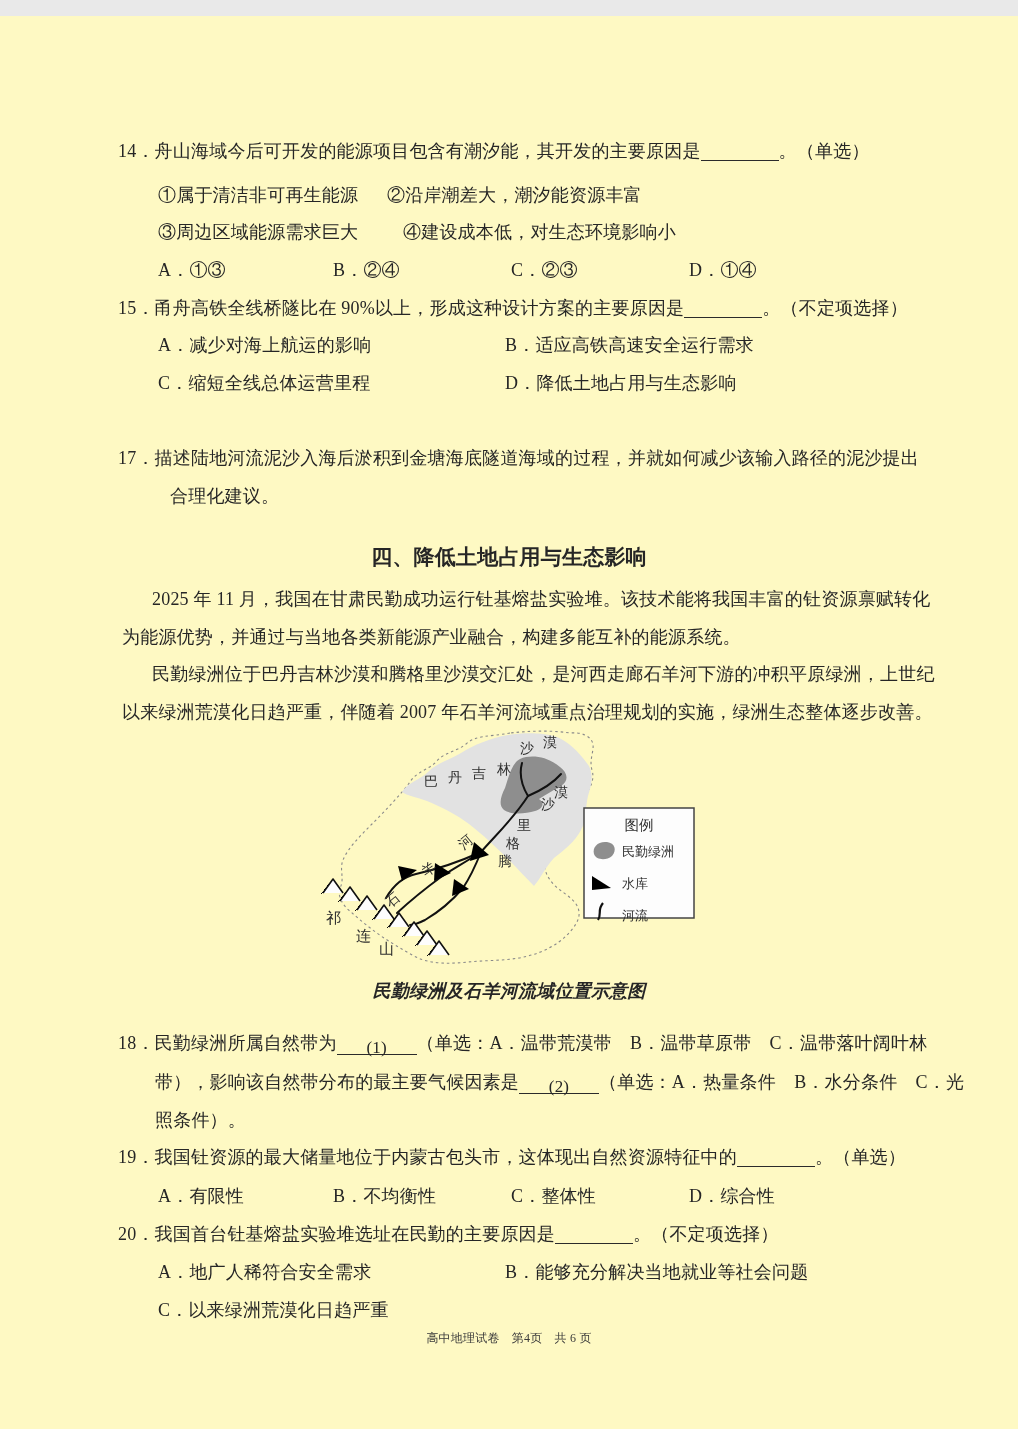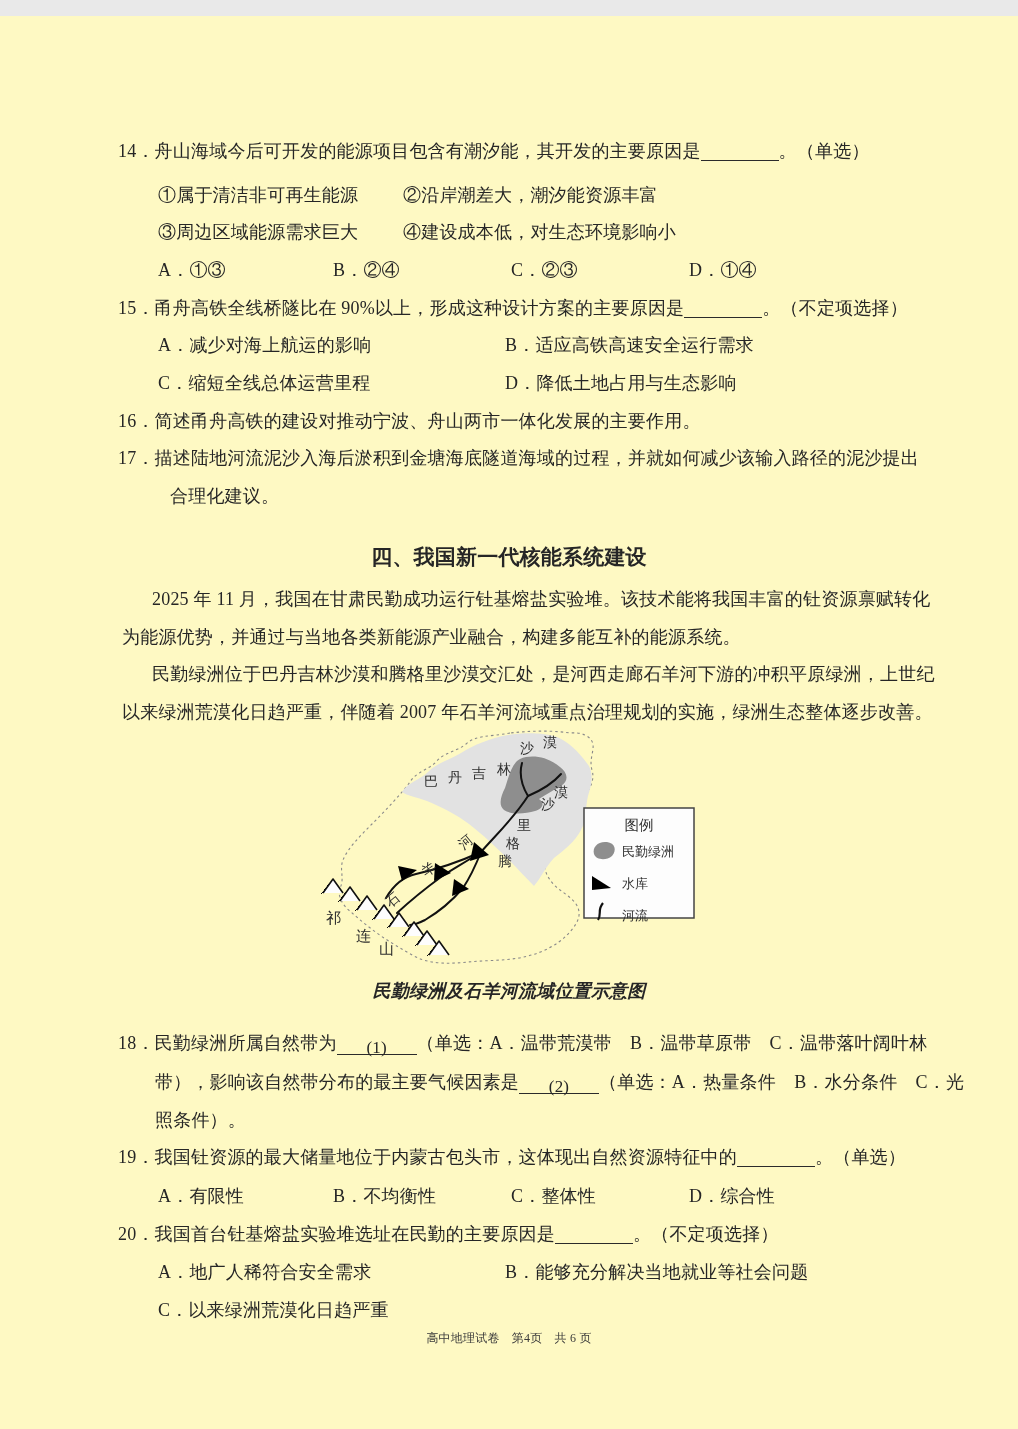--- a/index.html
+++ b/index.html
@@ -38,46 +38,43 @@
 </style>
 </head>
 <body>
 
 <div class="page">
 
   <div class="ln" style="left:118px;top:122px">
     <span>14．</span><span>舟山海域今后可开发的能源项目包含有潮汐能，其开发的主要原因是</span><span class="blank w78"></span><span>。（单选）</span>
   </div>
   <div class="ln" style="left:158px;top:166px">①属于清洁非可再生能源</div>
-  <div class="ln" style="left:403px;top:166px">②沿岸潮差大，潮汐能资源丰富</div>
+  <div class="ln" style="left:387px;top:166px">②沿岸潮差大，潮汐能资源丰富</div>
   <div class="ln" style="left:158px;top:203px">③周边区域能源需求巨大</div>
   <div class="ln" style="left:403px;top:203px">④建设成本低，对生态环境影响小</div>
   <div class="ln" style="left:158px;top:241px">A．①③</div>
   <div class="ln" style="left:333px;top:241px">B．②④</div>
   <div class="ln" style="left:511px;top:241px">C．②③</div>
   <div class="ln" style="left:689px;top:241px">D．①④</div>
 
   <div class="ln" style="left:118px;top:279px">
     <span>15．</span><span>甬舟高铁全线桥隧比在 90%以上，形成这种设计方案的主要原因是</span><span class="blank w78"></span><span>。（不定项选择）</span>
   </div>
   <div class="ln" style="left:158px;top:316px">A．减少对海上航运的影响</div>
   <div class="ln" style="left:505px;top:316px">B．适应高铁高速安全运行需求</div>
   <div class="ln" style="left:158px;top:354px">C．缩短全线总体运营里程</div>
   <div class="ln" style="left:505px;top:354px">D．降低土地占用与生态影响</div>
 
-  <div class="ln" style="left:118px;top:392px">
-    <span>16．</span><span>简述甬舟高铁的建设对推动宁波、舟山两市一体化发展的主要作用。</span>
-  </div>
 
   <div class="ln" style="left:118px;top:429px">
     <span>17．</span><span>描述陆地河流泥沙入海后淤积到金塘海底隧道海域的过程，并就如何减少该输入路径的泥沙提出</span>
   </div>
   <div class="ln" style="left:170px;top:467px">合理化建议。</div>
 
-  <div class="ln center bold title" style="top:528px">四、我国新一代核能系统建设</div>
+  <div class="ln center bold title" style="top:528px">四、降低土地占用与生态影响</div>
 
   <div class="ln" style="left:152px;top:570px">2025 年 11 月，我国在甘肃民勤成功运行钍基熔盐实验堆。该技术能将我国丰富的钍资源禀赋转化</div>
   <div class="ln" style="left:122px;top:608px">为能源优势，并通过与当地各类新能源产业融合，构建多能互补的能源系统。</div>
   <div class="ln" style="left:152px;top:645px">民勤绿洲位于巴丹吉林沙漠和腾格里沙漠交汇处，是河西走廊石羊河下游的冲积平原绿洲，上世纪</div>
   <div class="ln" style="left:122px;top:683px">以来绿洲荒漠化日趋严重，伴随着 2007 年石羊河流域重点治理规划的实施，绿洲生态整体逐步改善。</div>
 
   <svg style="position:absolute;left:298px;top:714px" width="430" height="250" viewBox="0 0 430 250">
 
     <path d="M 212,3 C 190,7 178,5 168,14 C 158,22 146,22 138,32 C 130,40 118,42 112,52
          C 103,64 88,80 74,94 C 62,106 50,118 45,130 C 41,140 47,148 42,158

